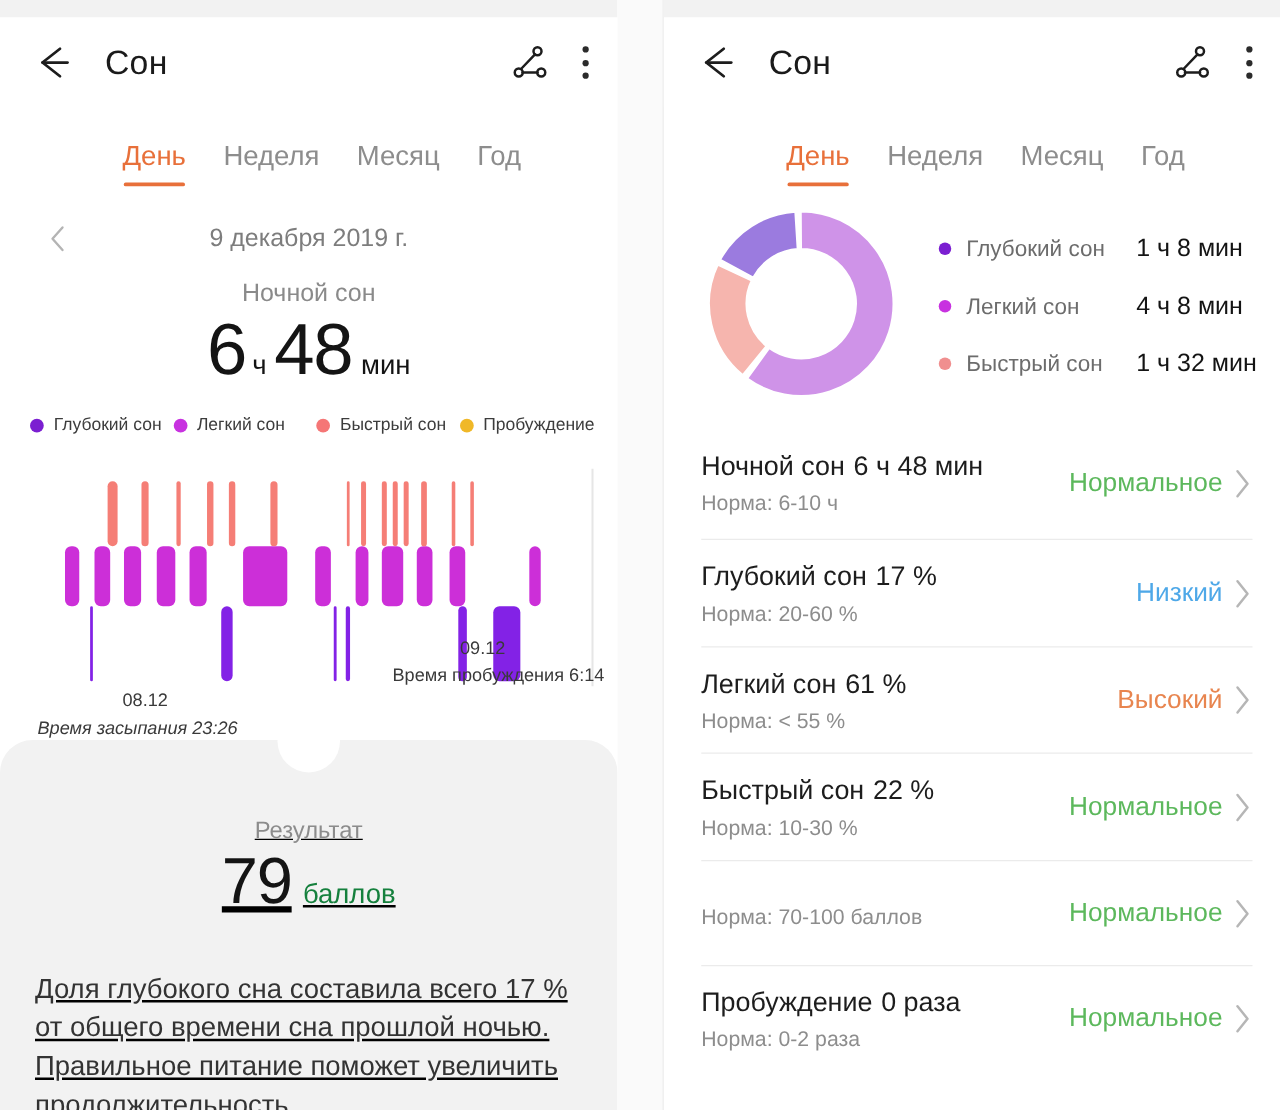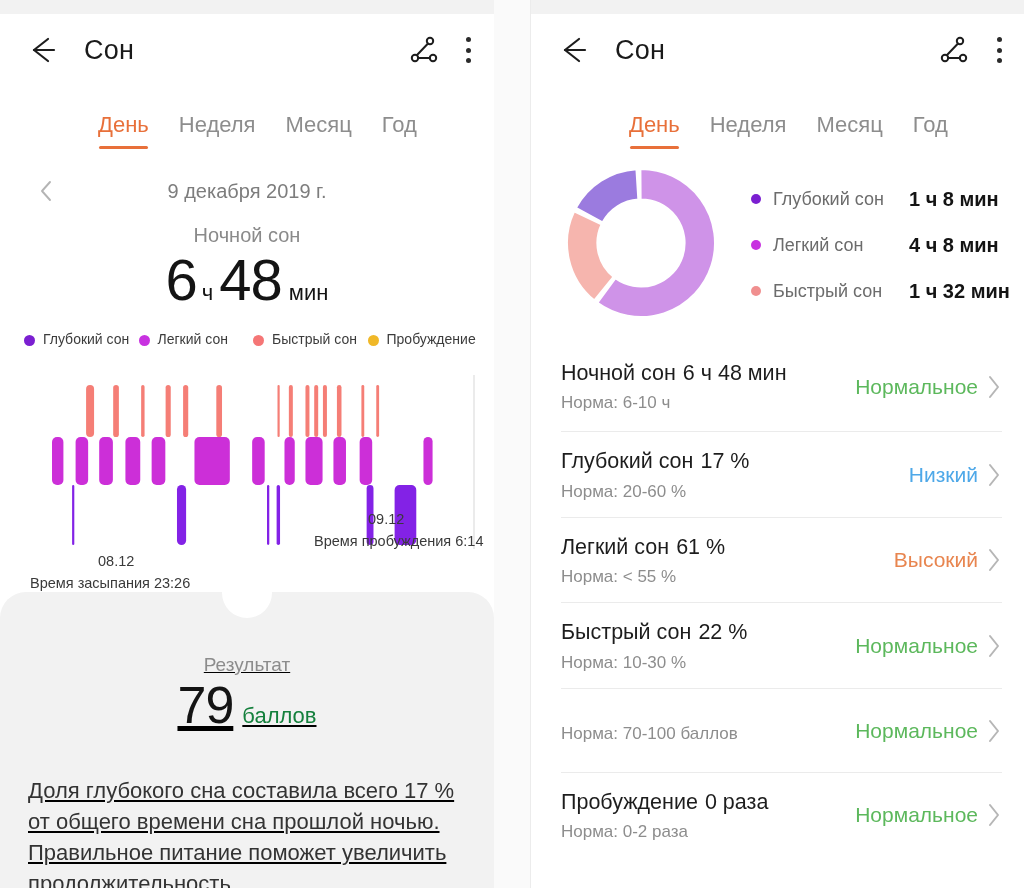--- a/index.html
+++ b/index.html
@@ -106,21 +106,21 @@
 
   
   .hypno-wrap {
     position: relative; height: 190px; margin-top: 18px;
   }
   .hypno { position: absolute; left: 0; top: 0; width: 512px; height: 190px; }
 
   .hypno-labels { position: relative; height: 60px; }
   .hl { position: absolute; font-size: 14.5px; color: #3a3a3a; white-space: nowrap; }
   .hl-start-d { left: 98px; top: -4px; }
-  .hl-start-t { left: 30px; top: 18px; }
+  .hl-start-t { left: 30px; top: 18px; font-style: italic; }
   .hl-end-d   { left: 368px; top: -46px; }
   .hl-end-t   { left: 314px; top: -24px; }
 
   
   .result-card {
     position: absolute; left: 0; right: 0; bottom: 0; top: 592px;
     background: #f2f2f2;
     border-top-left-radius: 26px; border-top-right-radius: 26px; text-decoration: underline;
   }
   .notch {
@@ -146,21 +146,21 @@
     display: flex; align-items: center; padding: 10px 0 0 26px;
   }
   .donut { width: 168px; height: 168px; flex: 0 0 auto; }
   .donut-legend {
     margin-left: 26px; display: flex; flex-direction: column; gap: 23px;
     padding-top: 4px;
   }
   .dl-row { display: flex; align-items: center; }
   .dl-dot { width: 10px; height: 10px; border-radius: 50%; flex: 0 0 auto; }
   .dl-label { font-size: 18px; color: #6c6c6c; margin-left: 12px; width: 136px; }
-  .dl-value { font-size: 20px; color: #141414; font-weight: bold; }
+  .dl-value { font-size: 20px; color: #141414; font-weight: normal; }
 
   .metrics { margin-top: 20px; padding: 0 22px 0 30px; }
   .metric-row {
     display: flex; align-items: center; justify-content: space-between;
     border-top: 1px solid #ebebeb; padding: 16px 0 15px 0; min-height: 84px;
     cursor: pointer;
   }
   .metric-row:first-child { border-top: none; padding-top: 10px; }
   .metric-left { flex: 1 1 auto; padding-right: 12px; max-width: 300px; }
   .metric-title {

